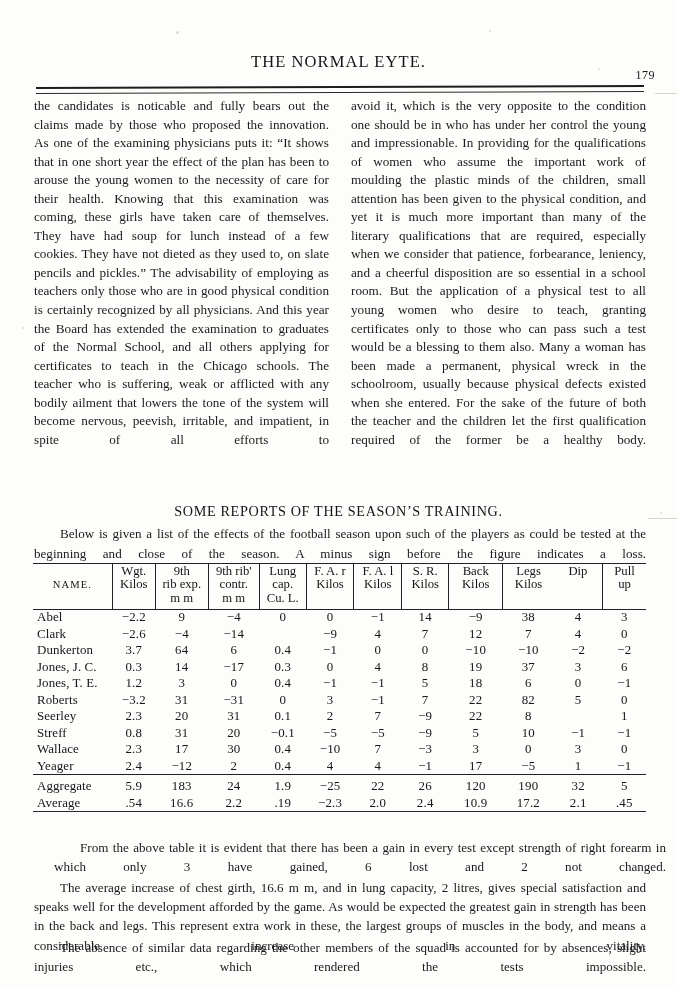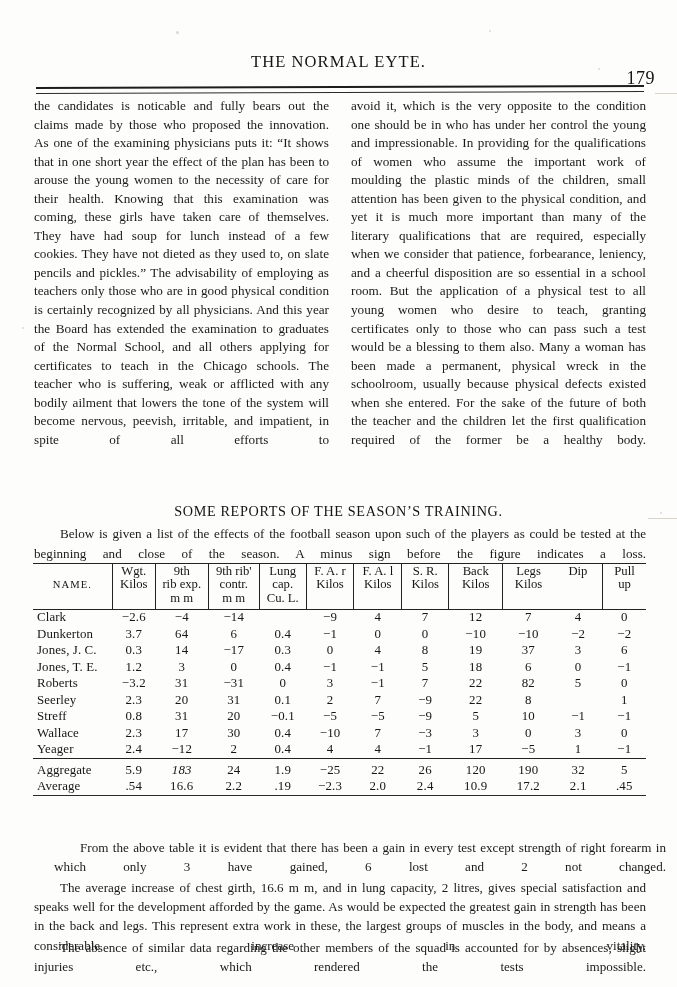--- a/index.html
+++ b/index.html
@@ -35,21 +35,21 @@
     text-align: center;
     font-size: 16.5px;
     letter-spacing: 1.1px;
     font-family: "Liberation Serif", serif;
     color: #141414;
   }
   .runhead-page {
     position: absolute;
     right: 22px;
     top: 16px;
-    font-size: 18px;
+    font-size: 12px;
     letter-spacing: 0.5px;
     color: #141414;
   }
   .rule-double {
     position: absolute;
     left: 36px;
     top: 86px;
     width: 608px;
     height: 4px;
     border-top: 2.1px solid #1d1d1d;
@@ -255,20 +255,34 @@
             <th class="hdr-top nobar" style="width: 51px;">
               <div>Dip</div>
             </th>
             <th class="hdr-top" style="width: 44px; margin-left: 30px;">
               <div>Pull</div>
               <div>up</div>
             </th>
           </tr>
       </thead>
       <tbody id="tbl-body">
+          <tr class="first-data">
+            <td class="name" style="width: 78px;">Abel</td>
+            <td style="width: 41px;">−2.2</td>
+            <td style="width: 55px;">9</td>
+            <td style="width: 51px;">−4</td>
+            <td style="width: 46px;">0</td>
+            <td style="width: 47px;">0</td>
+            <td style="width: 47px;">−1</td>
+            <td style="width: 46px;">14</td>
+            <td style="width: 55px;">−9</td>
+            <td style="width: 52px;">38</td>
+            <td style="width: 51px;">4</td>
+            <td style="width: 44px;">3</td>
+          </tr>
           <tr>
             <td class="name" style="width: 78px;">Clark</td>
             <td style="width: 41px;">−2.6</td>
             <td style="width: 55px;">−4</td>
             <td style="width: 51px;">−14</td>
             <td style="width: 46px;"></td>
             <td style="width: 47px;">−9</td>
             <td style="width: 47px;">4</td>
             <td style="width: 46px;">7</td>
             <td style="width: 55px;">12</td>
@@ -387,21 +401,21 @@
             <td style="width: 52px;">−5</td>
             <td style="width: 51px;">1</td>
             <td style="width: 44px;">−1</td>
           </tr>
           <tr>
             <td colspan="12" style="padding: 0px; height: 3px; border-top: 1.3px solid rgb(34, 34, 34);"></td>
           </tr>
           <tr class="sum">
             <td class="name" style="width: 78px;">Aggregate</td>
             <td style="width: 41px;">5.9</td>
-            <td style="width: 55px; font-style: italic;">183</td>
+            <td style="width: 55px;">183</td>
             <td style="width: 51px;">24</td>
             <td style="width: 46px;">1.9</td>
             <td style="width: 47px;">−25</td>
             <td style="width: 47px;">22</td>
             <td style="width: 46px;">26</td>
             <td style="width: 55px;">120</td>
             <td style="width: 52px;">190</td>
             <td style="width: 51px;">32</td>
             <td style="width: 44px;">5</td>
           </tr>

